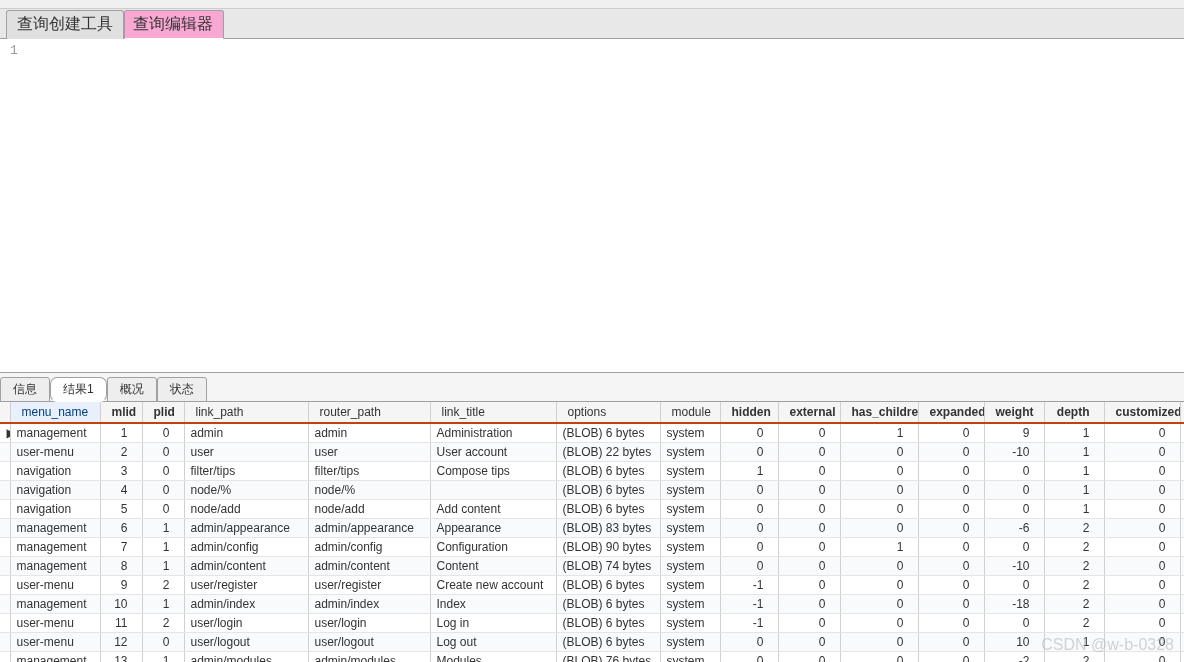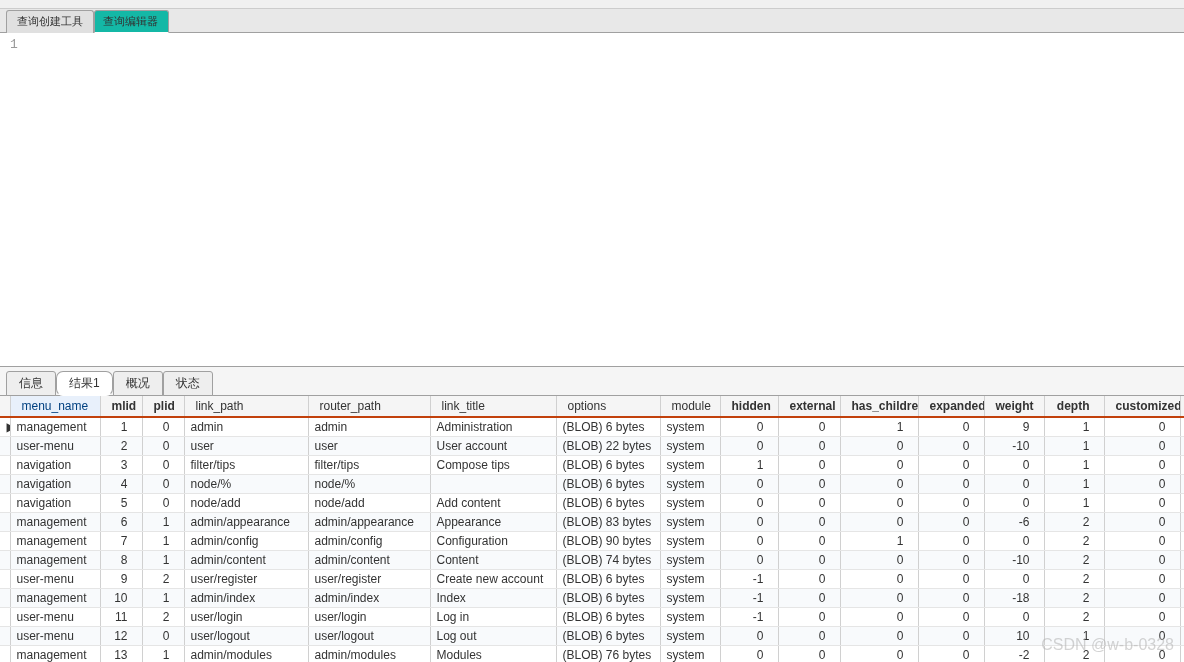--- a/index.html
+++ b/index.html
@@ -23,28 +23,28 @@
       border-bottom: 1px solid #a0a0a0;
       background: #e8e8e8;
       padding-left: 6px;
     }
     .upper-tabs .tab {
       padding: 3px 10px;
       border: 1px solid #a0a0a0;
       border-bottom: none;
       background: #e0e0e0;
       margin-right: 0px;
-      font-size: 11px;
+      font-size: 16px;
       cursor: pointer;
       position: relative;
       top: 1px;
       border-radius: 3px 3px 0 0;
     }
     .upper-tabs .tab.active {
-      background: #14b8a6;
+      background: #f9a8d4;
       border-bottom: 1px solid #fff;
       padding-left: 8px;
     }
     .editor {
       background: #fff;
       height: 333px;
       display: flex;
       font-family: Consolas, "Courier New", monospace;
       font-size: 13px;
     }
@@ -67,21 +67,20 @@
       height: 14px;
       background: #000;
       vertical-align: middle;
       margin-left: 2px;
     }
     .lower-tabs {
       display: flex;
       border-top: 1px solid #a0a0a0;
       border-bottom: 1px solid #a0a0a0;
       background: #f5f5f5;
-      padding-left: 6px;
       padding-top: 3px;
       align-items: center;
     }
     .lower-tabs .tab {
       padding: 3px 12px;
       border: 1px solid #a0a0a0;
       background: #eee;
       margin-right: 0px;
       font-size: 12px;
       cursor: pointer;

